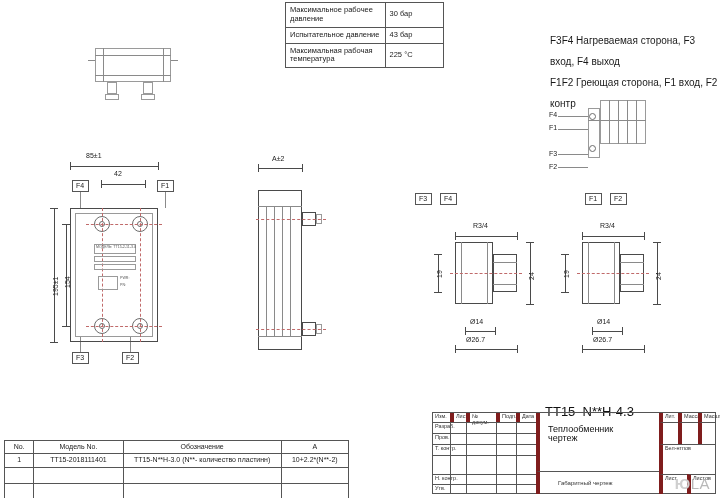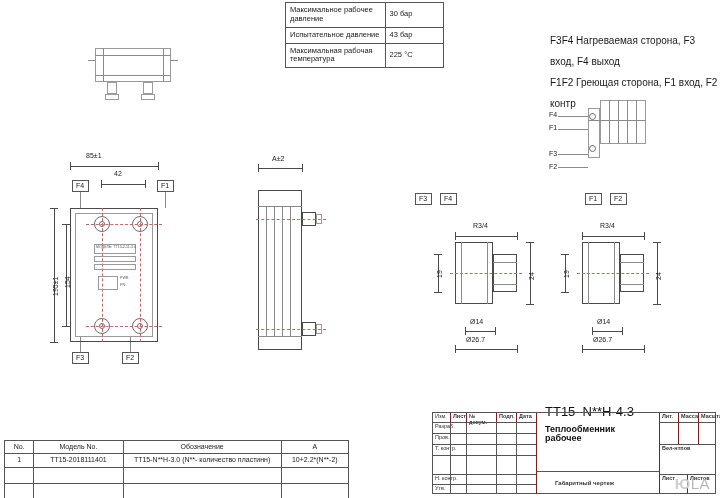--- a/index.html
+++ b/index.html
@@ -74,21 +74,21 @@
   .parts .c3 { width: 150px; }
   .parts .c4 { width: 60px; }
   .parts .empty td { height: 11px; }
 
   
   .tb {
     position: absolute; left: 432px; top: 412px; width: 284px; height: 82px;
     border: 1px solid #555; box-sizing: border-box; font-size: 5.5px;
   }
   .tb .cell { position: absolute; box-sizing: border-box; line-height: 1; }
-  .tb .bl { border-left: 1px solid #7f1d1d; font-weight: bold; }
+  .tb .bl { border-left: 4px solid #7f1d1d; }
   .tb .bt { border-top: 1px solid #555; }
   .tb .tx { padding: 1px 2px; color: #333; }
   .titlebig {
     position: absolute; left: 545px; top: 404px; font-size: 13px; color: #111;
   }
   .tbname { font-size: 9px; color: #111; }
   .tbsub { font-size: 6px; color: #333; }
 
   
   .wm {
@@ -357,21 +357,21 @@
     <div class="cell tx bt" style="left:0; top:71px; width:103px; height:10px;">Утв.</div>
 
     <div class="ln vln abs" style="left:17px; top:9px; height:72px; background:#555;"></div>
     <div class="ln vln abs" style="left:33px; top:9px; height:72px; background:#555;"></div>
     <div class="ln vln abs" style="left:63px; top:9px; height:72px; background:#555;"></div>
     <div class="ln vln abs" style="left:83px; top:9px; height:72px; background:#555;"></div>
 
     <div class="cell bl" style="left:103px; top:0; width:123px; height:58px;">
       <div style="padding:12px 0 0 8px;">
         <div class="tbname">Теплообменник</div>
-        <div class="tbname">рабочее</div>
+        <div class="tbname">чертеж</div>
       </div>
     </div>
     <div class="cell bl bt" style="left:103px; top:58px; width:123px; height:23px;">
       <div class="tbsub" style="padding:8px 0 0 18px;">Габаритный чертеж</div>
     </div>
 
     <div class="cell bl tx" style="left:226px; top:0; width:19px; height:9px;">Лит.</div>
     <div class="cell bl tx" style="left:245px; top:0; width:20px; height:9px;">Масса</div>
     <div class="cell bl tx" style="left:265px; top:0; width:18px; height:9px;">Масштаб</div>
     <div class="cell bl bt" style="left:226px; top:9px; width:19px; height:22px;"></div>

